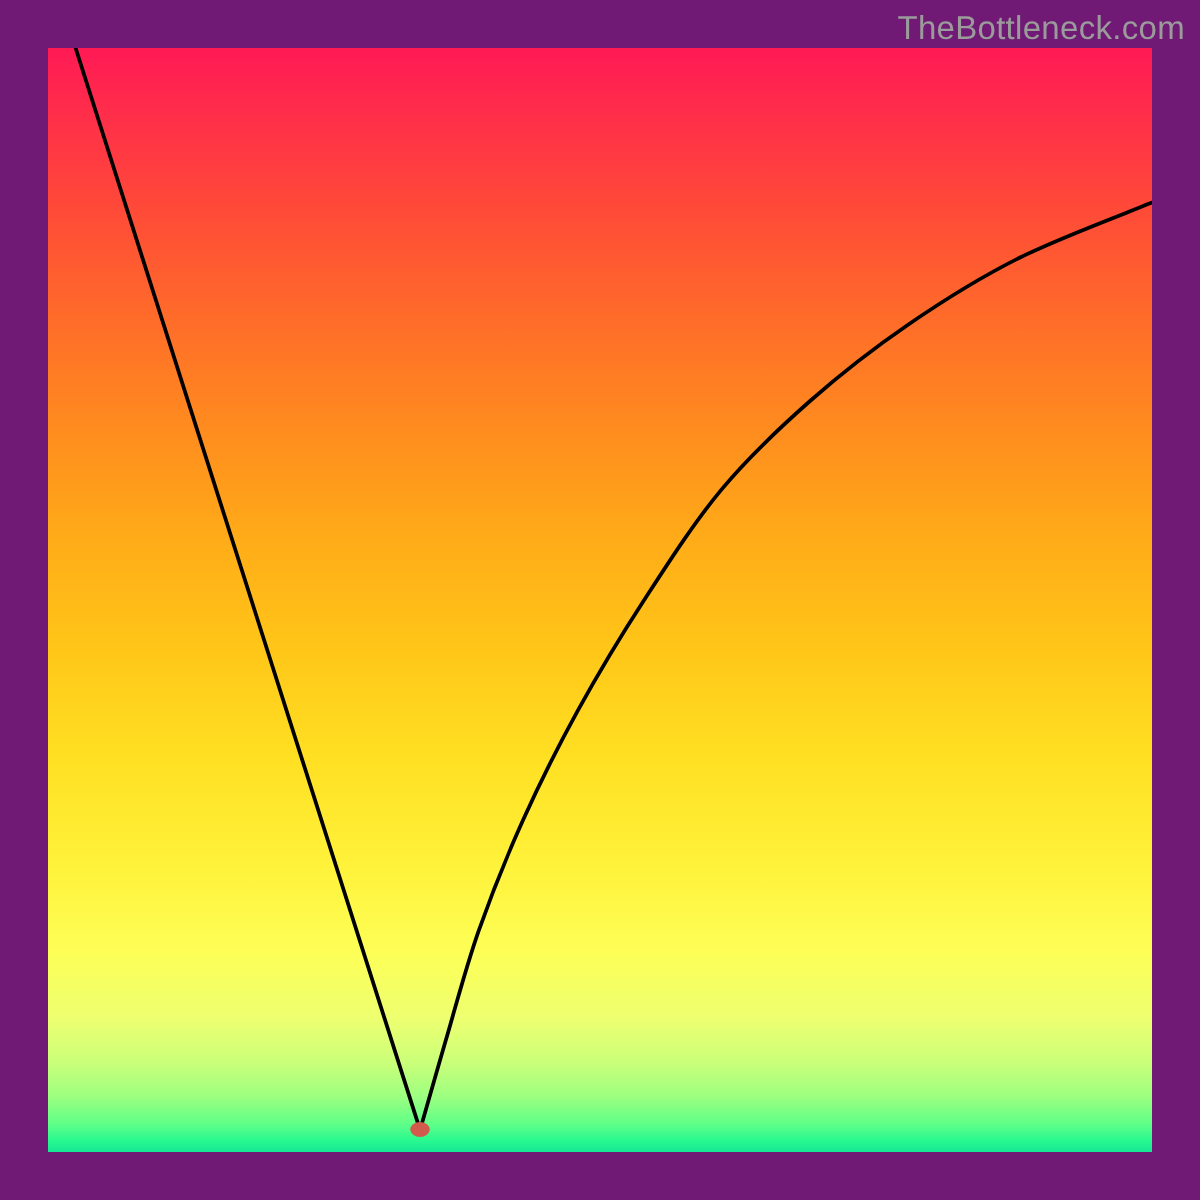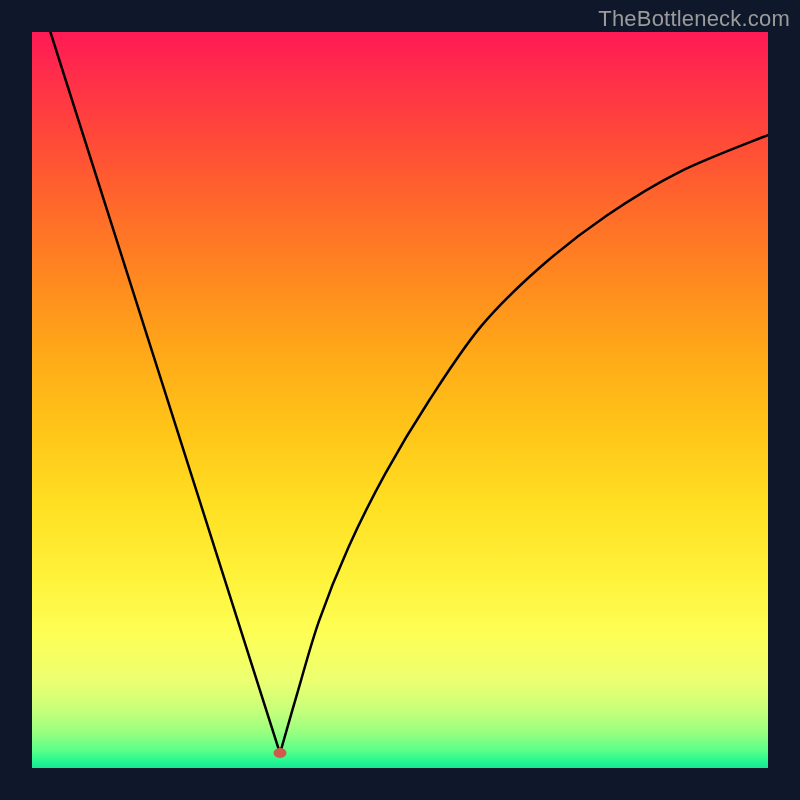--- a/index.html
+++ b/index.html
@@ -9,21 +9,21 @@
     height: 800px;
     background: #000;
     overflow: hidden;
     font-family: Arial, Helvetica, sans-serif;
   }
   .frame {
     position: absolute;
     left: 0; top: 0;
     width: 800px;
     height: 800px;
-    background: #0f172a;
+    background: #701a75;
   }
   .plot {
     position: absolute;
     left: 32px;
     top: 32px;
     width: 736px;
     height: 736px;
     overflow: hidden;
   }
   .gradient {

